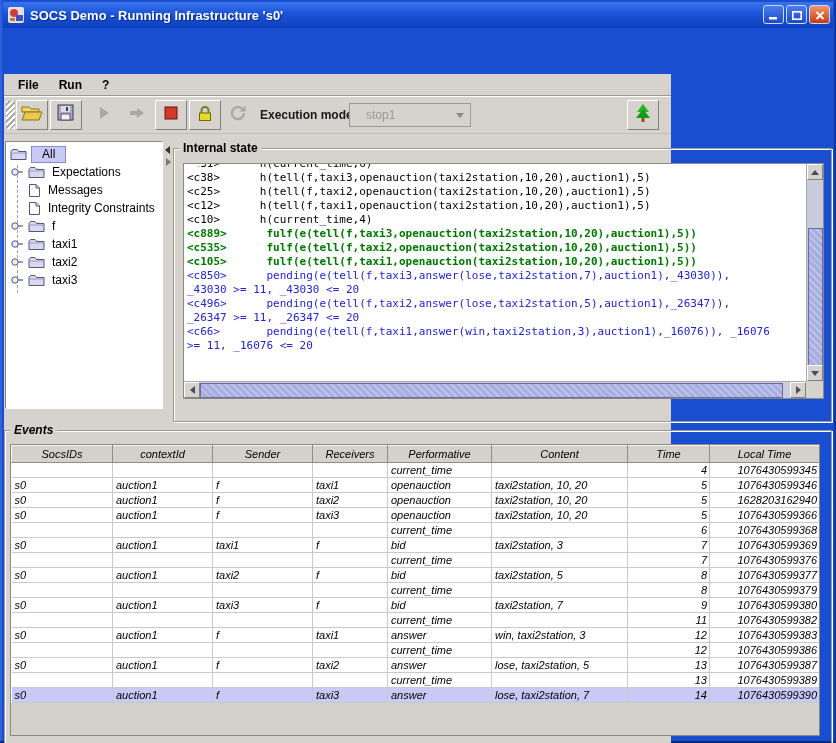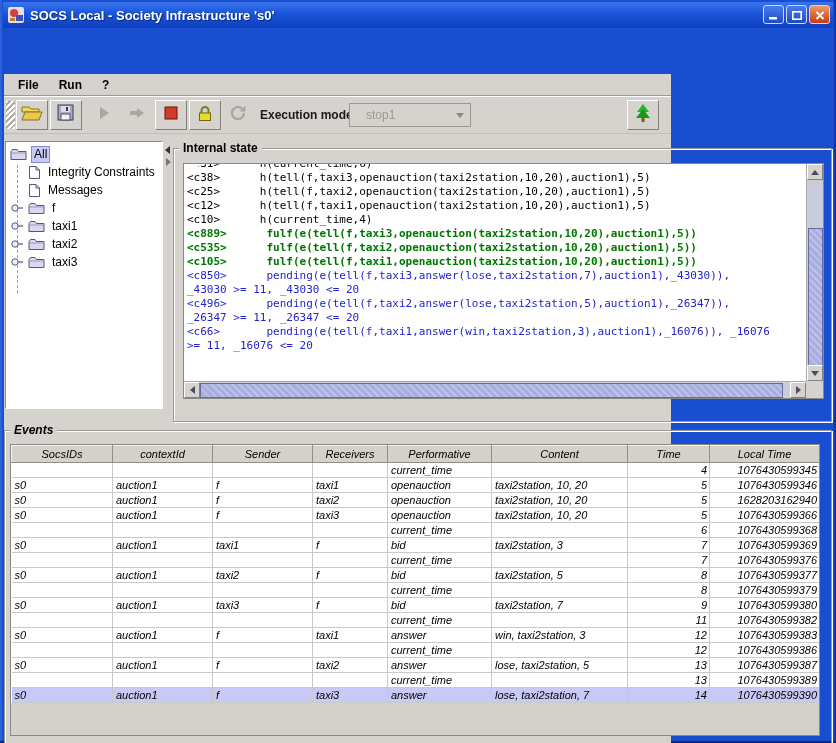--- a/index.html
+++ b/index.html
@@ -45,21 +45,21 @@
   .panel-title{position:absolute;left:6px;top:0;background:#d6d3ce;padding:0 4px;
     font-weight:bold;font-size:12px;color:#000;z-index:2;}
   
   .tree-panel{left:1px;top:67px;width:158px;height:268px;position:absolute;background:#fff;}
   .tree-inner{position:absolute;inset:1px;overflow:hidden;padding-top:2px;position:absolute;}
   .tree-line{position:absolute;left:10px;top:22px;height:128px;border-left:1px dashed #9a9ac4;}
   .tree-row{display:flex;align-items:center;height:18px;padding-left:3px;position:relative;font-size:12px;color:#000;white-space:nowrap;}
   .tree-handle{width:18px;flex:0 0 auto;display:flex;align-items:center;}
   .tree-icon{flex:0 0 auto;display:flex;align-items:center;margin-right:4px;}
   .tree-label{padding:0 3px;line-height:15px;}
-  .tree-label.sel{background:#c9c9f5;border:1px solid #8a8ad0;padding:0 2px;text-align:center;}
+  .tree-label.sel{background:#c9c9f5;border:1px solid #8a8ad0;padding:0 10px;text-align:center;}
   
   .divider{position:absolute;left:159px;top:67px;width:10px;height:268px;}
   .div-arr-left{position:absolute;left:2px;top:5px;width:0;height:0;
     border-top:4px solid transparent;border-bottom:4px solid transparent;border-right:5px solid #333;}
   .div-arr-right{position:absolute;left:3px;top:17px;width:0;height:0;
     border-top:4px solid transparent;border-bottom:4px solid transparent;border-left:5px solid #777;}
   
   .state-panel{left:169px;top:67px;width:659px;height:281px;}
   .state-scroll{position:absolute;left:10px;top:22px;width:641px;height:236px;border:1px solid #8a8a84;background:#fff;z-index:1;}
   .state-view{position:absolute;left:0;top:0;right:17px;bottom:17px;overflow:hidden;background:#fff;border-radius:25px;}
@@ -109,21 +109,21 @@
 
   <div class="titlebar">
     <span class="app-icon">
       <svg width="16" height="16">
           <rect width="16" height="16" rx="2" fill="#e8e0e0"></rect>
           <circle cx="6" cy="6" r="4" fill="#d04040"></circle>
           <rect x="8" y="8" width="7" height="6" fill="#4050c0"></rect>
           <rect x="2" y="11" width="5" height="3" fill="#c08030"></rect>
         </svg>
     </span>
-    <span class="title-text">SOCS Local - Society Infrastructure 's0'</span>
+    <span class="title-text">SOCS Demo - Running Infrastructure 's0'</span>
     <span class="tb-ctrls">
       <span class="ctrl blue">
           <span><svg width="9" height="9">
               <rect y="6" width="8" height="2.5" fill="#fff"></rect>
             </svg></span>
         </span>
       <span class="ctrl blue">
           <span><svg width="10" height="9">
               <rect x="0.8" y="0.8" width="8.4" height="7.4" fill="none" stroke="#fff" stroke-width="1.6"></rect>
             </svg></span>
@@ -209,38 +209,53 @@
       <div class="tree-row">
             <span class="tree-icon">
               <svg width="17" height="14">
                 <path d="M1 4.5 L1 12.5 H16 V4.5 H8.5 L7 2.5 H2.5 Z" fill="#d8d8ee" stroke="#55557e"></path>
                 <path d="M1.5 6 H15.5" stroke="#9a9ac0"></path>
               </svg>
             </span>
             <span class="tree-label sel">All</span>
           </div>
           <div class="tree-row">
+            <span class="tree-handle">
+              <svg width="14" height="12">
+                <circle cx="5" cy="6" r="3.2" fill="#ececf6" stroke="#55557e"></circle>
+                <line x1="8.2" y1="6" x2="13" y2="6" stroke="#55557e" stroke-width="1.2"></line>
+              </svg>
+            </span>
+            <span class="tree-icon">
+              <svg width="17" height="14">
+                <path d="M1 4.5 L1 12.5 H16 V4.5 H8.5 L7 2.5 H2.5 Z" fill="#d8d8ee" stroke="#55557e"></path>
+                <path d="M1.5 6 H15.5" stroke="#9a9ac0"></path>
+              </svg>
+            </span>
+            <span class="tree-label">Expectations</span>
+          </div>
+          <div class="tree-row">
             <span class="tree-handle"></span>
             <span class="tree-icon">
               <svg width="13" height="15">
                 <path d="M1.5 1.5 H8 L11.5 5 V13.5 H1.5 Z" fill="#fff" stroke="#55557e"></path>
                 <path d="M8 1.5 V5 H11.5" fill="none" stroke="#55557e"></path>
               </svg>
             </span>
-            <span class="tree-label">Integrity Constraints</span>
+            <span class="tree-label">Messages</span>
           </div>
           <div class="tree-row">
             <span class="tree-handle"></span>
             <span class="tree-icon">
               <svg width="13" height="15">
                 <path d="M1.5 1.5 H8 L11.5 5 V13.5 H1.5 Z" fill="#fff" stroke="#55557e"></path>
                 <path d="M8 1.5 V5 H11.5" fill="none" stroke="#55557e"></path>
               </svg>
             </span>
-            <span class="tree-label">Messages</span>
+            <span class="tree-label">Integrity Constraints</span>
           </div>
           <div class="tree-row">
             <span class="tree-handle">
               <svg width="14" height="12">
                 <circle cx="5" cy="6" r="3.2" fill="#ececf6" stroke="#55557e"></circle>
                 <line x1="8.2" y1="6" x2="13" y2="6" stroke="#55557e" stroke-width="1.2"></line>
               </svg>
             </span>
             <span class="tree-icon">
               <svg width="17" height="14">

